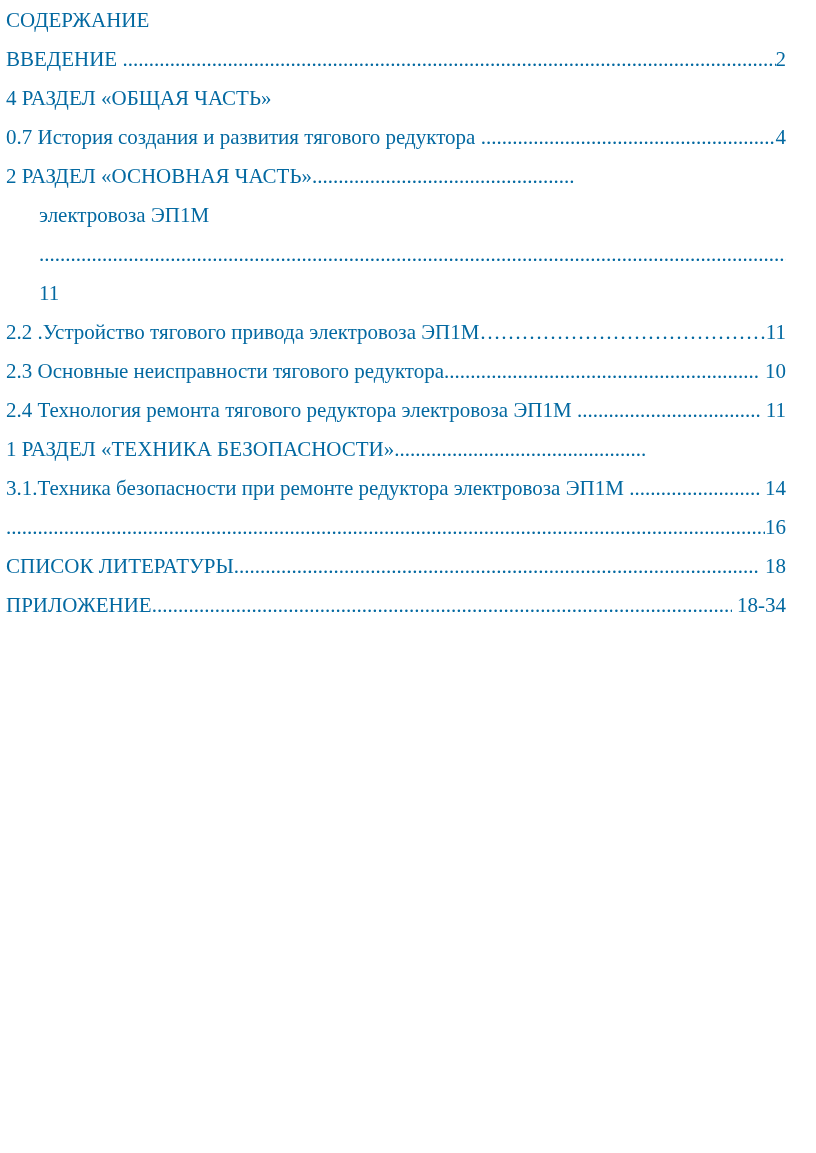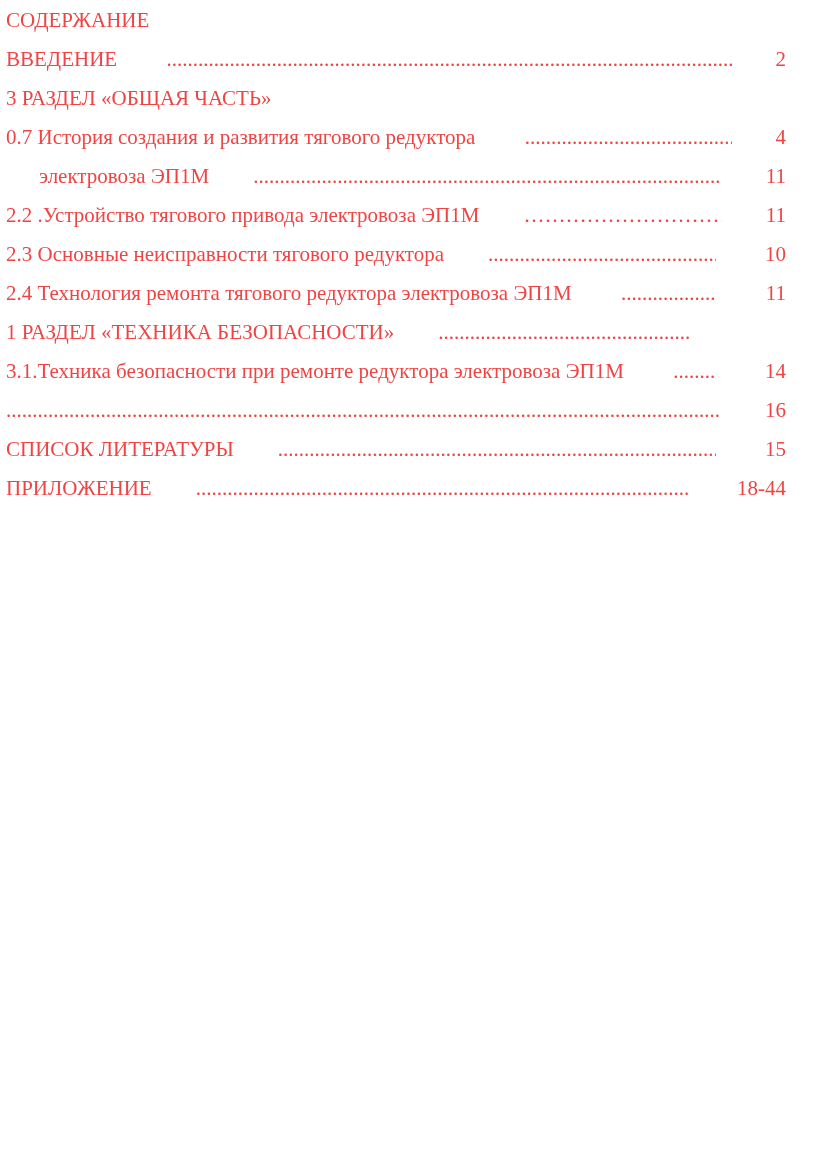--- a/index.html
+++ b/index.html
@@ -1,79 +1,82 @@
 <!DOCTYPE html>
 <html><head>
 <meta charset="utf-8">
 <style>
   * { margin: 0; padding: 0; box-sizing: border-box; }
   html, body { background: #ffffff; }
   .page {
     width: 816px;
     height: 1153px;
     background: #ffffff;
-    color: #ef4444;
+    color: #0369a1;
     font-family: "Liberation Serif", "DejaVu Serif", serif;
     font-size: 21px;
     padding: 1px 30px 0 6px;
     overflow: hidden;
   }
   .toc-title {
     line-height: 39px;
     white-space: pre;
   }
   .toc-row {
     display: flex;
     line-height: 39px;
     width: 100%;
-    gap: 44px;
   }
   .label {
     flex: 0 0 auto;
     white-space: pre;
   }
   .leader-fill {
     flex: 1 1 auto;
     overflow: hidden;
     white-space: nowrap;
     min-width: 0;
   }
   .leader-inline {
     flex: 0 0 auto;
     white-space: nowrap;
   }
   .page-num {
     flex: 0 0 auto;
     white-space: pre;
   }
-  .indent { padding-left: 33px; }
+  .indent { padding-left: 33px; flex-direction: column; }
 </style>
 </head>
 <body>
 
 <div class="page">
 
   <div class="toc-title">СОДЕРЖАНИЕ</div>
 
   <div class="toc-row">
     <span class="label">ВВЕДЕНИЕ </span>
     <span class="leader-fill">......................................................................................................................................................................</span>
     <span class="page-num">2</span>
   </div>
 
   <div class="toc-row">
-    <span class="label">3 РАЗДЕЛ «ОБЩАЯ ЧАСТЬ»</span>
+    <span class="label">4 РАЗДЕЛ «ОБЩАЯ ЧАСТЬ»</span>
   </div>
 
   <div class="toc-row">
     <span class="label">0.7 История создания и развития тягового редуктора </span>
     <span class="leader-fill">......................................................................................................................................................................</span>
     <span class="page-num">4</span>
   </div>
 
+  <div class="toc-row">
+    <span class="label">2 РАЗДЕЛ «ОСНОВНАЯ ЧАСТЬ»</span>
+    <span class="leader-inline">..................................................</span>
+  </div>
 
 
   <div class="toc-row indent">
     <span class="label">электровоза ЭП1М</span>
     <span class="leader-fill">......................................................................................................................................................................</span>
     <span class="page-num">11</span>
   </div>
 
   <div class="toc-row">
     <span class="label">2.2 .Устройство тягового привода электровоза ЭП1М</span>
@@ -105,23 +108,23 @@
   </div>
 
   <div class="toc-row">
     <span class="leader-fill">......................................................................................................................................................................</span>
     <span class="page-num">16</span>
   </div>
 
   <div class="toc-row">
     <span class="label">СПИСОК ЛИТЕРАТУРЫ</span>
     <span class="leader-fill">......................................................................................................................................................................</span>
-    <span class="page-num"> 15</span>
+    <span class="page-num"> 18</span>
   </div>
 
   <div class="toc-row">
     <span class="label">ПРИЛОЖЕНИЕ</span>
     <span class="leader-fill">......................................................................................................................................................................</span>
-    <span class="page-num"> 18-44</span>
+    <span class="page-num"> 18-34</span>
   </div>
 
 
 </div>
 
 </body></html>

